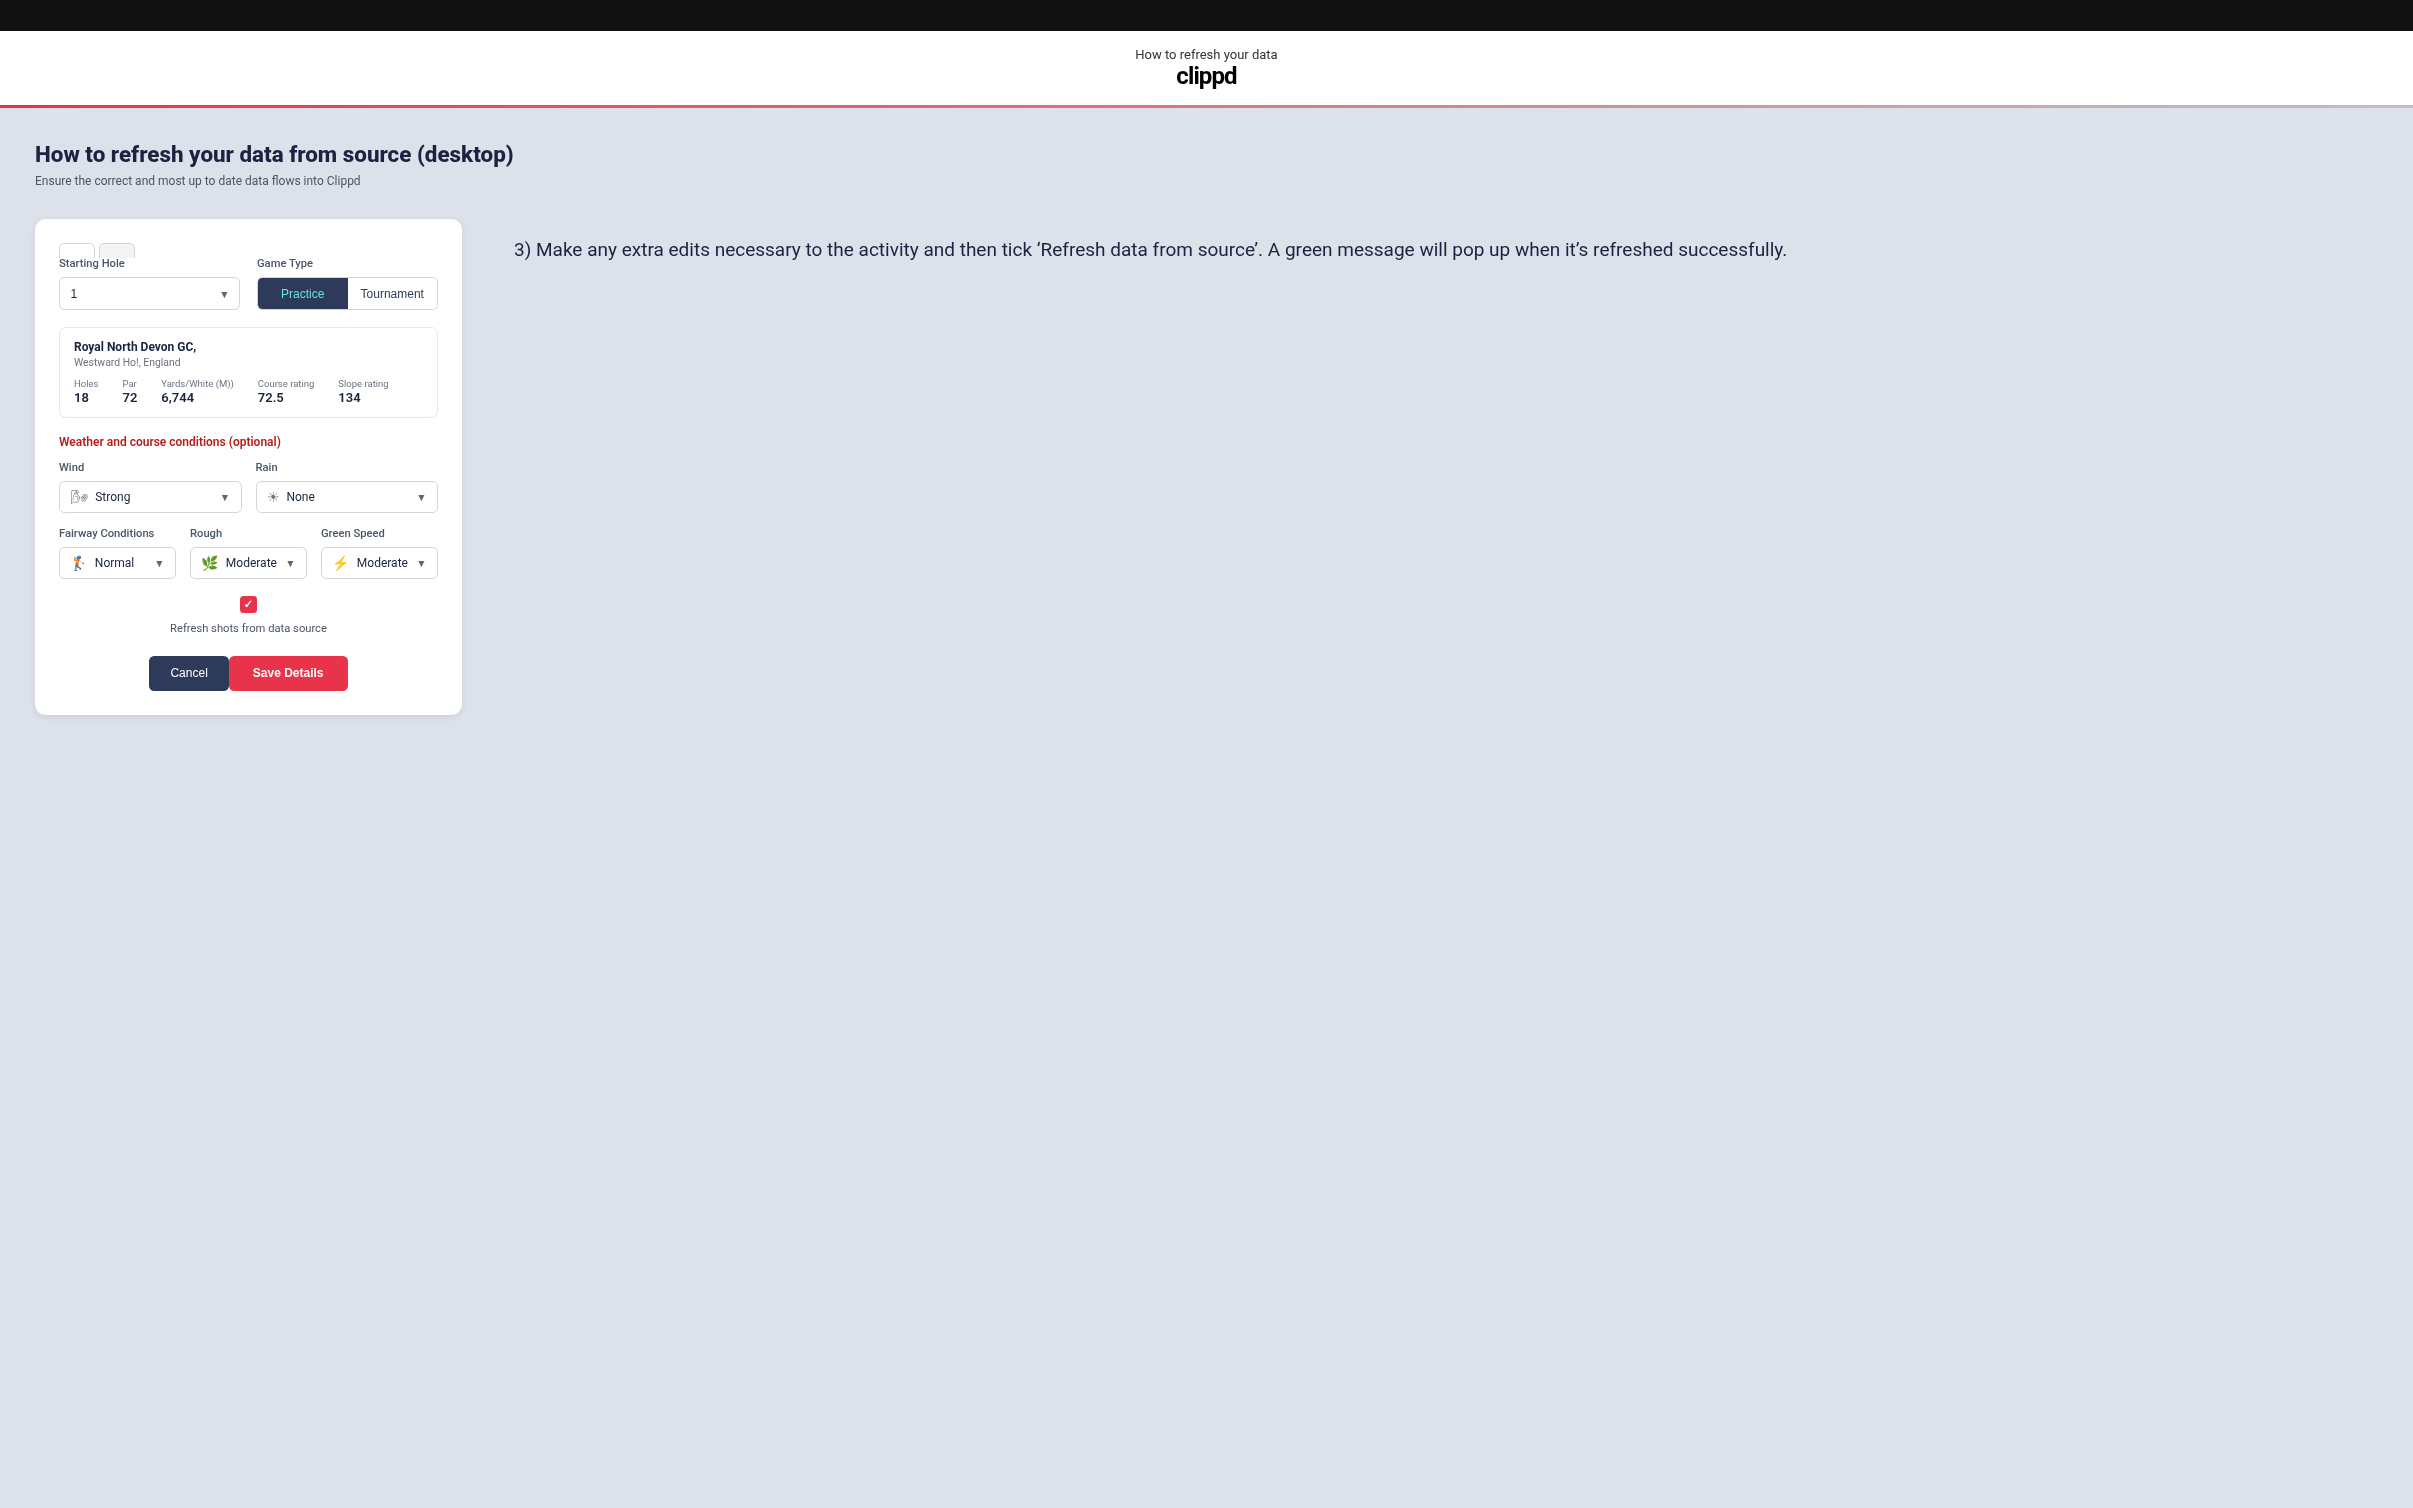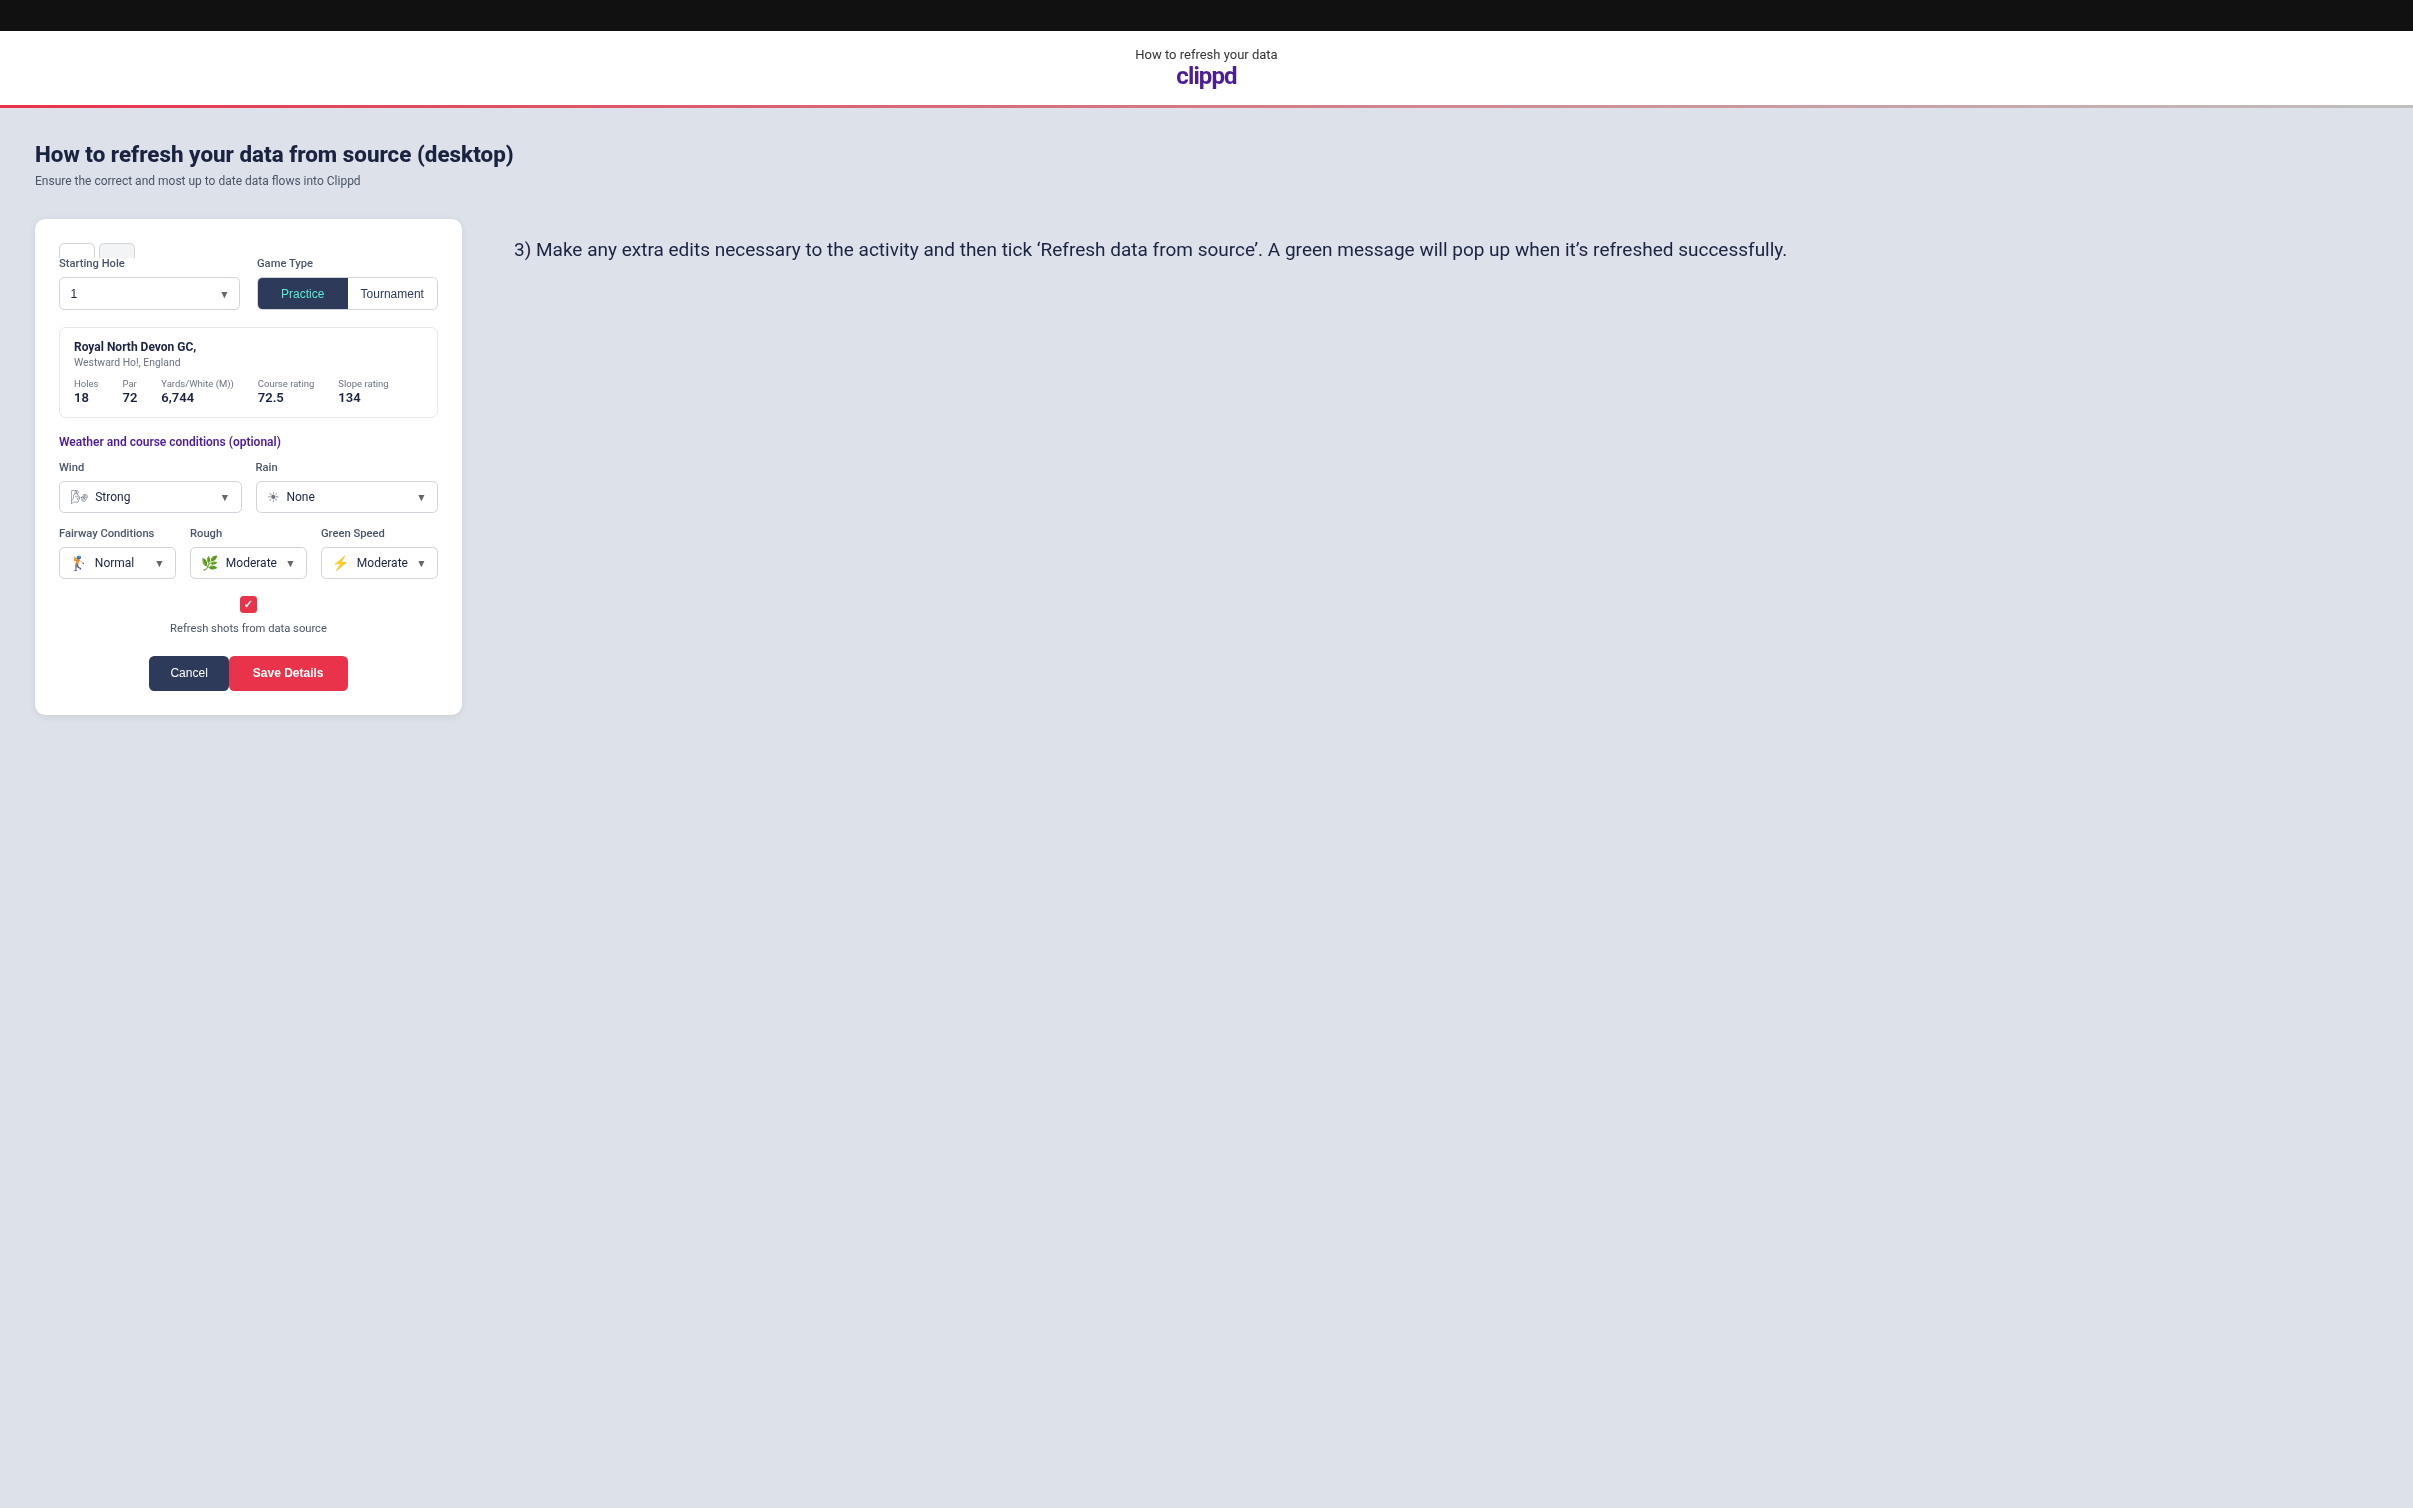--- a/index.html
+++ b/index.html
@@ -34,21 +34,21 @@
       background: linear-gradient(to right, #e8334a, #c0c0c0);
     }
     .header-title {
       font-size: 13px;
       color: #333;
       font-weight: 400;
     }
     .logo {
       font-size: 24px;
       font-weight: 700;
-      color: #4c1d95;
+      color: #000000;
       letter-spacing: -0.9px;
     }
     .main-content {
       background: #dde2ea;
       min-height: calc(100vh - 78px);
       padding: 35px 35px 35px 35px;
     }
     .page-heading {
       font-size: 22.4px;
       font-weight: 800;
@@ -170,21 +170,21 @@
       margin-bottom: 1.7px;
     }
     .stat-value {
       font-size: 13px;
       font-weight: 600;
       color: #1a2340;
     }
     .section-title {
       font-size: 12px;
       font-weight: 600;
-      color: #4c1d95;
+      color: #b91c1c;
       margin-bottom: 12px;
     }
     .conditions-grid {
       display: flex;
       gap: 14px;
       margin-bottom: 14px;
     }
     .condition-select {
       display: flex;
       align-items: center;

